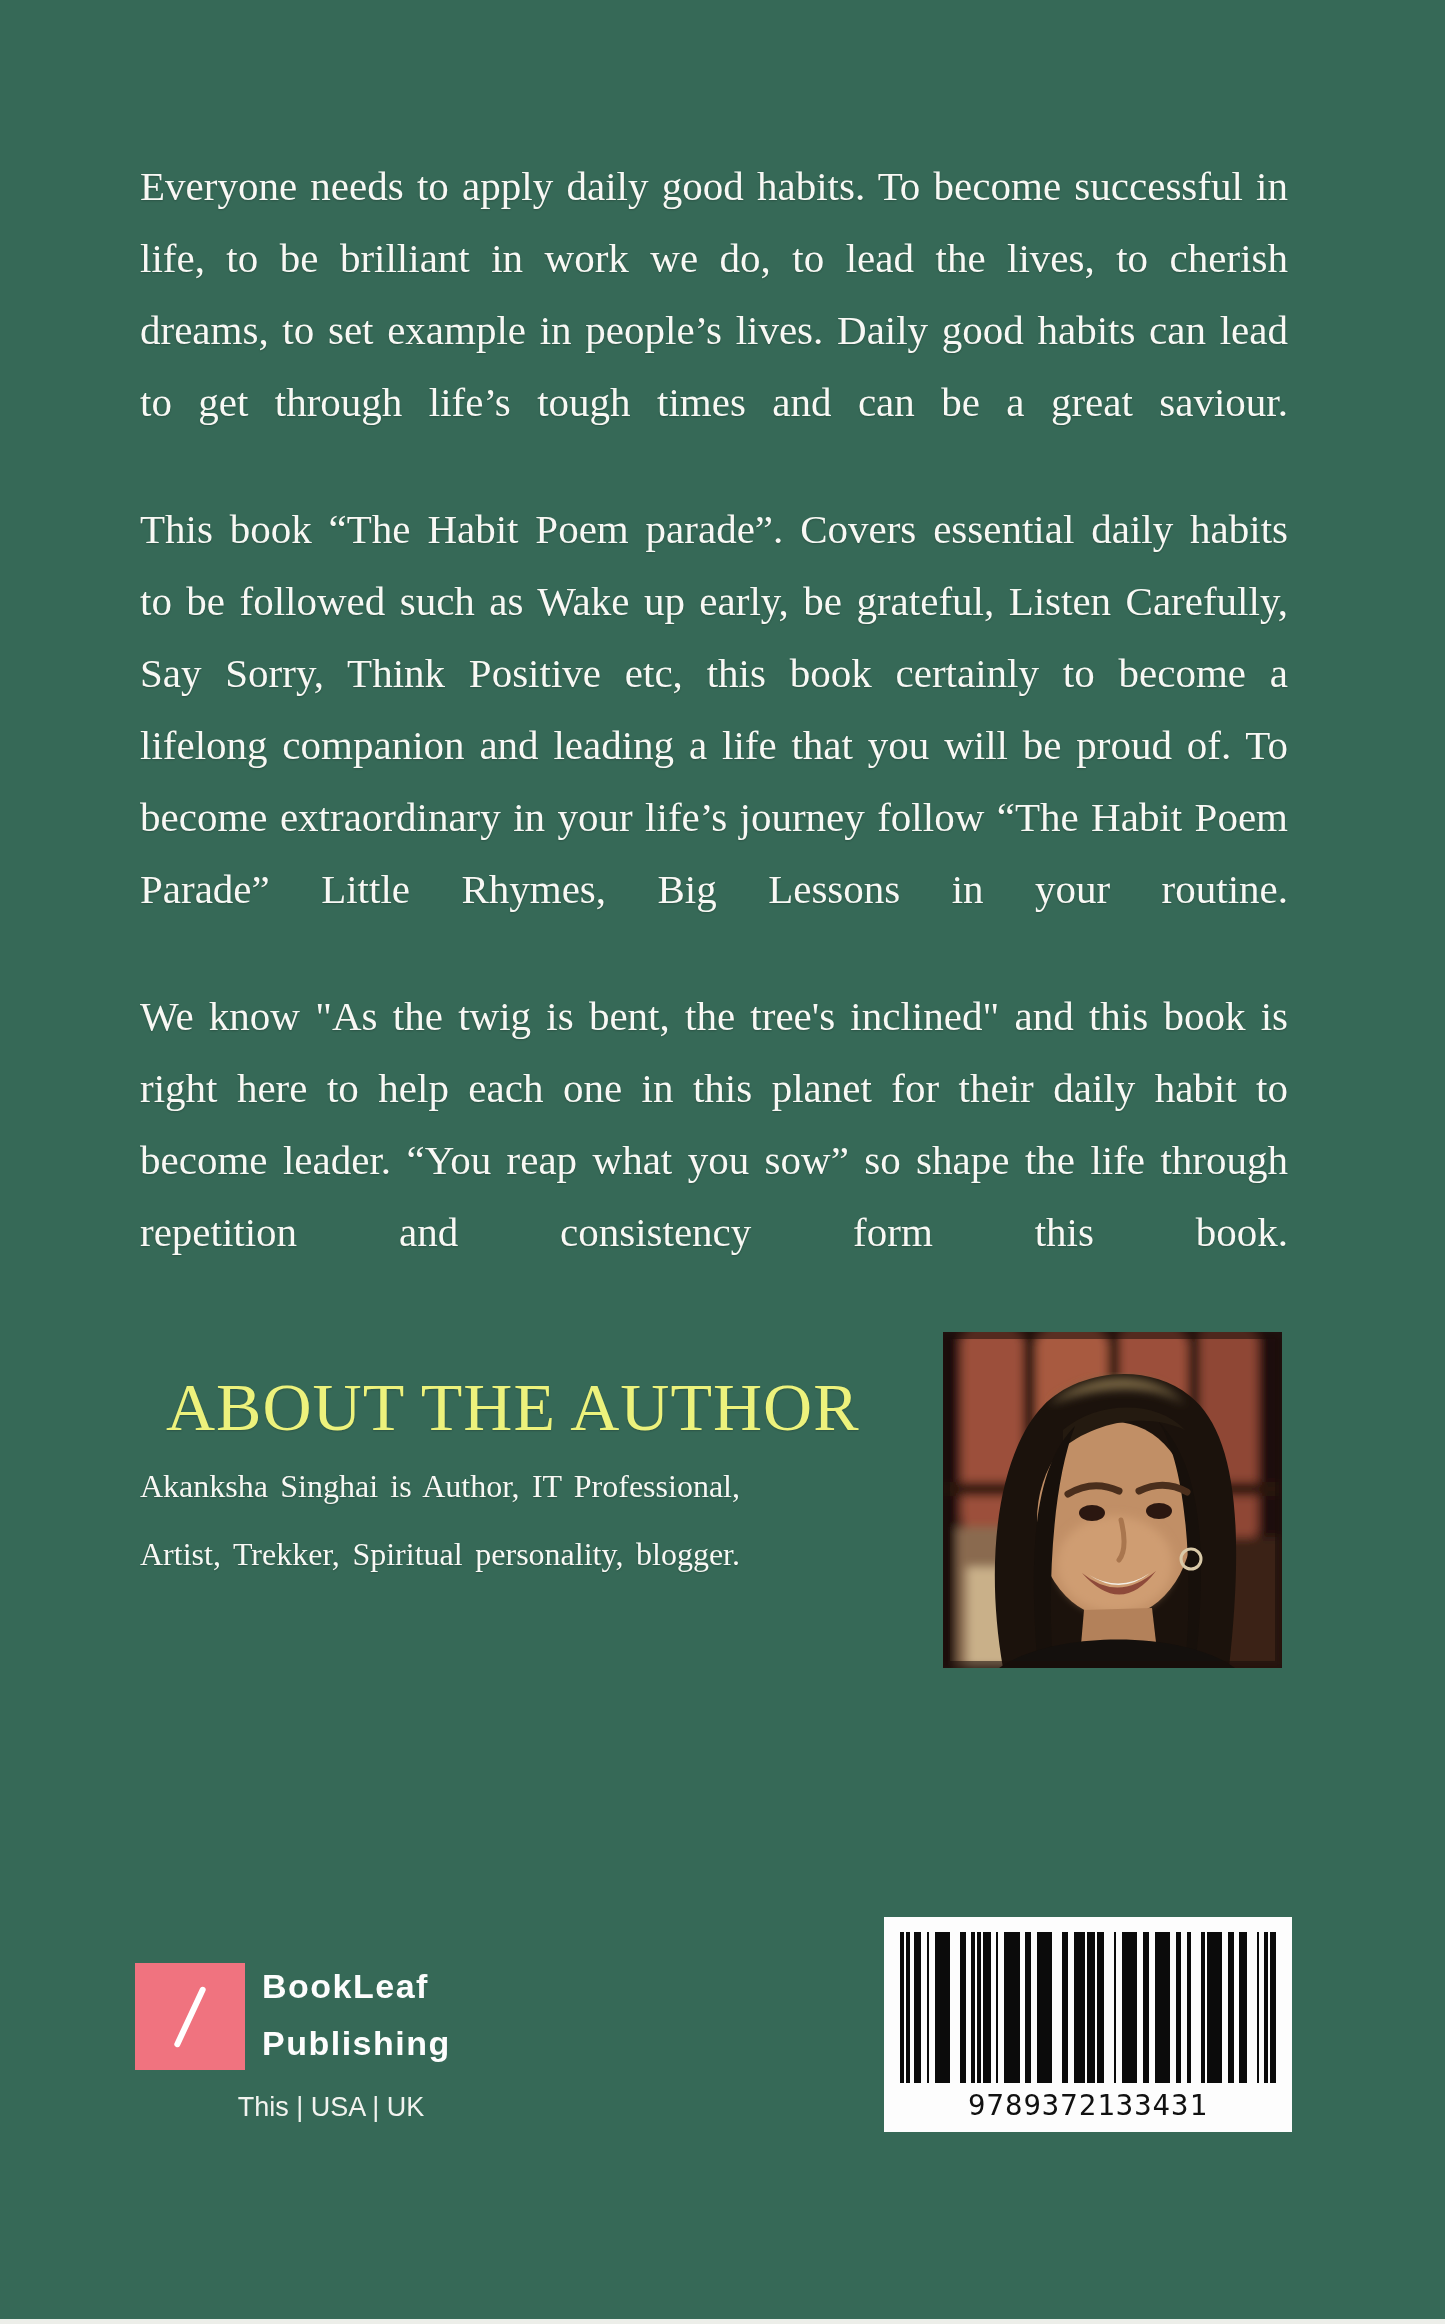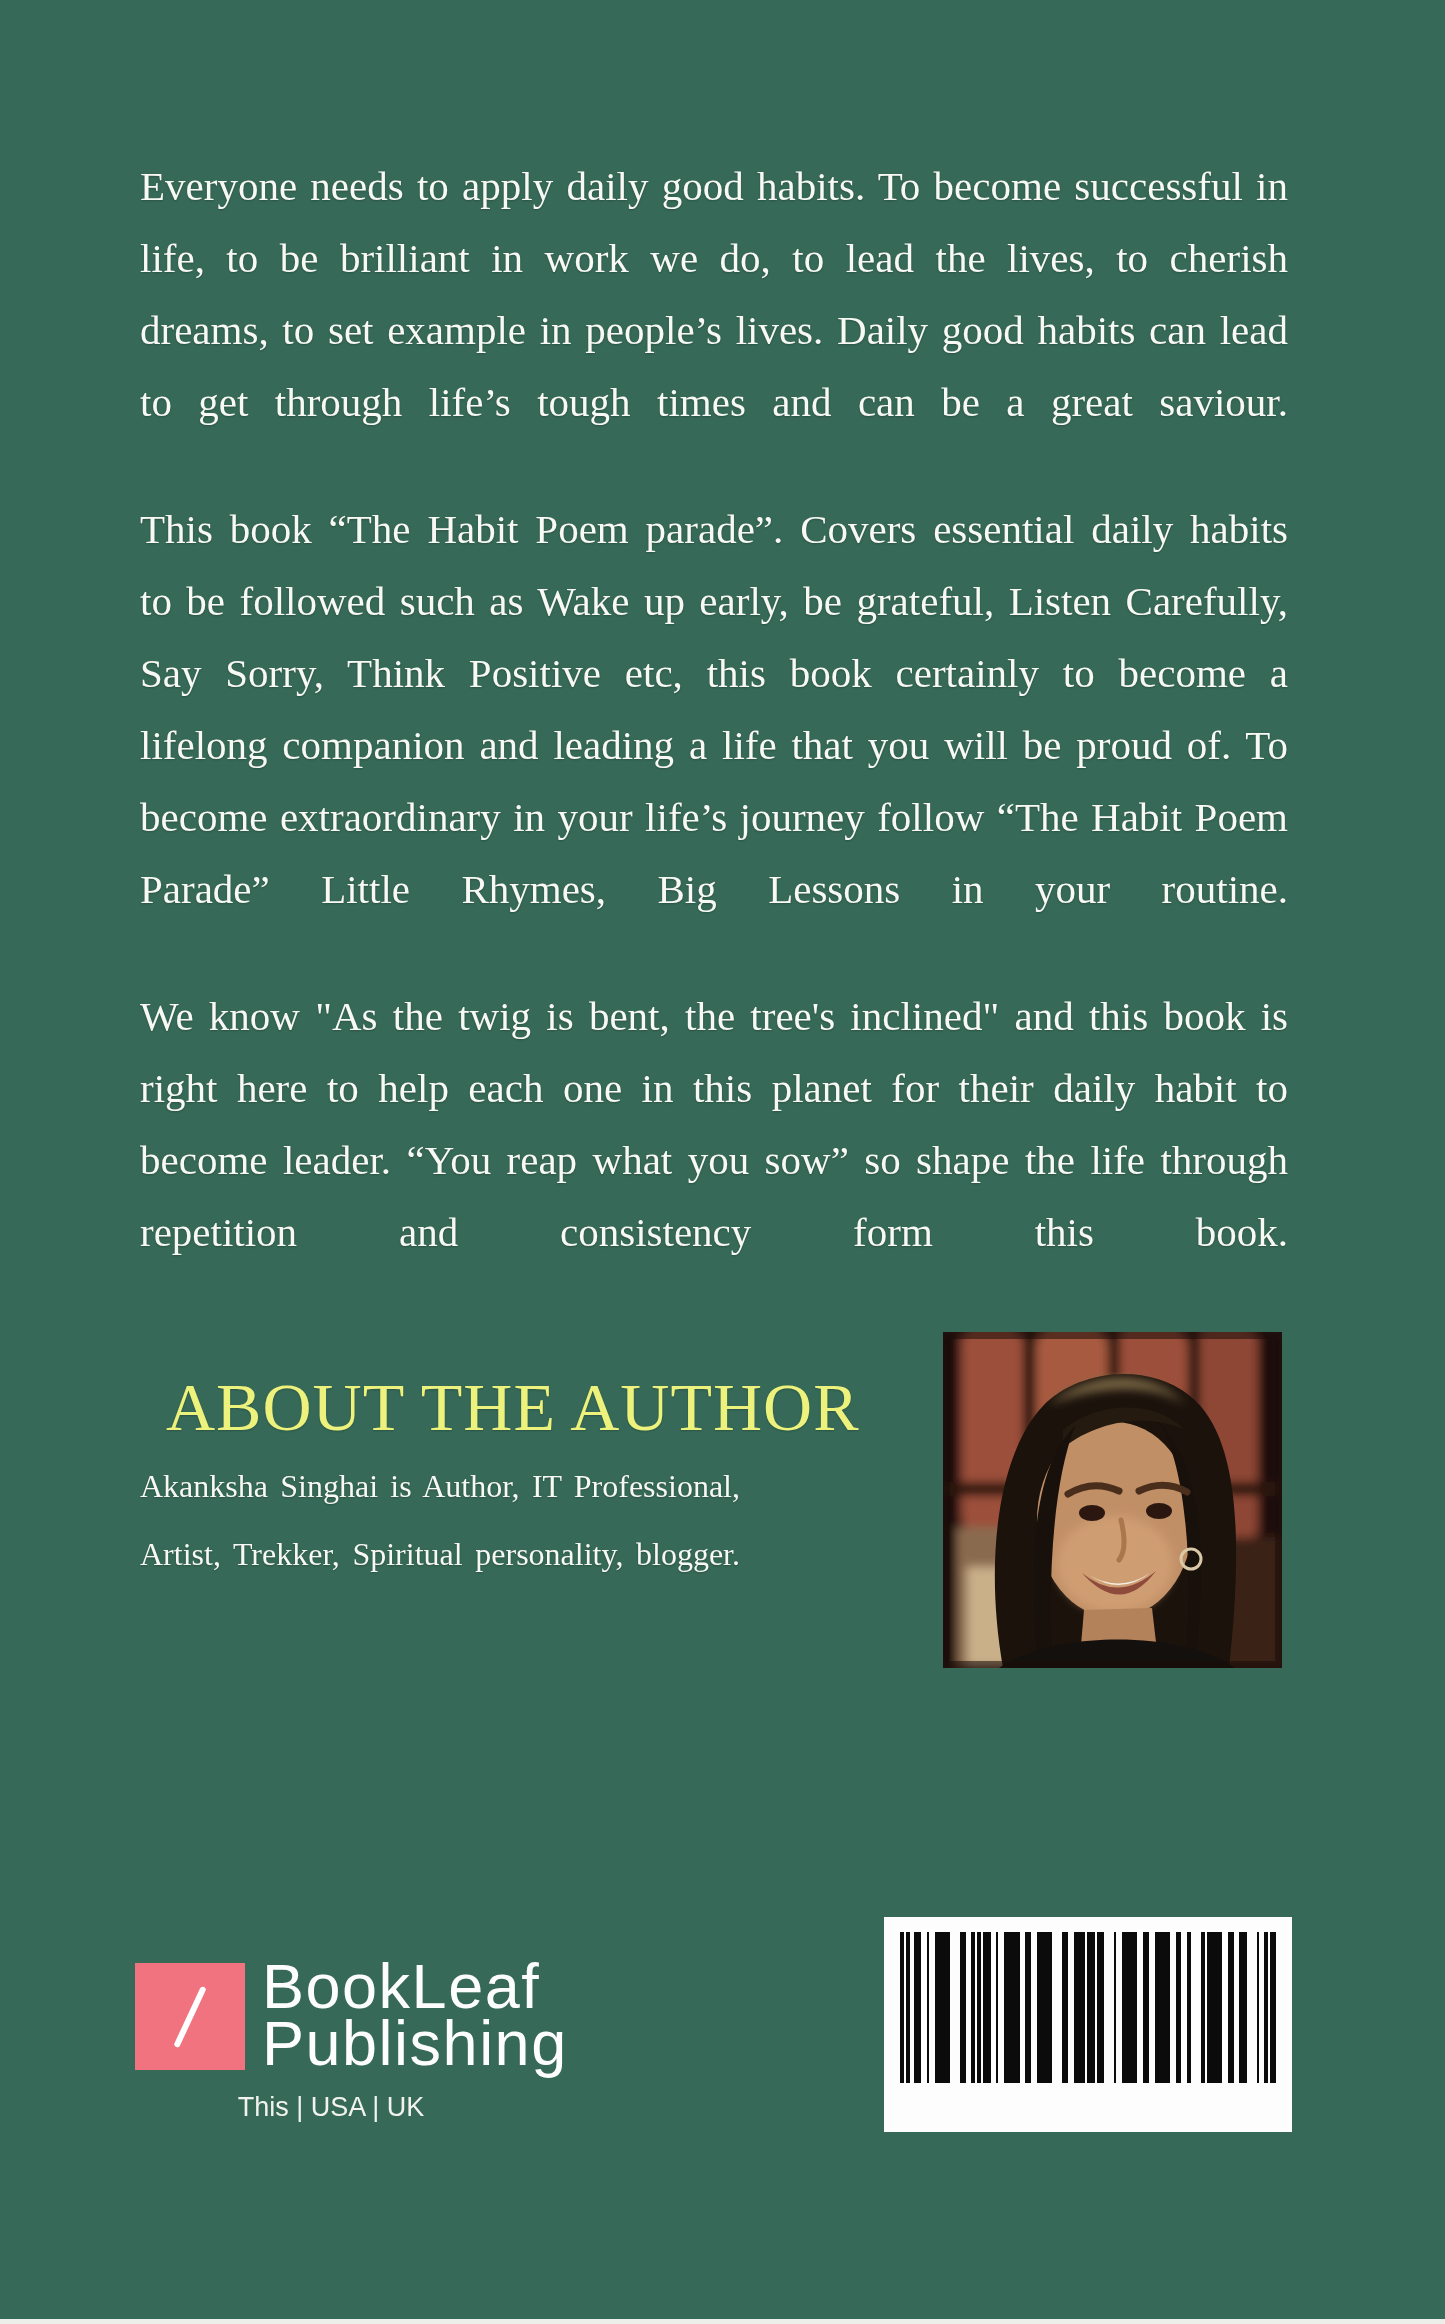--- a/index.html
+++ b/index.html
@@ -54,22 +54,22 @@
     background:var(--brand);
   }
   .logo-slash{
     position:absolute;left:52px;top:21px;width:6px;height:66px;
     background:#ffffff;border-radius:3px;
     transform:rotate(25deg);
   }
   .logo-name{
     position:absolute;left:127px;top:0;
     font-family:"Liberation Sans", sans-serif;
-    font-size:63px;line-height:57px;letter-spacing:1.5px;
-    color:#fdfdfd;font-weight:normal;
+    font-size:34px;line-height:57px;letter-spacing:1.5px;
+    color:#fdfdfd;font-weight:bold;
     white-space:nowrap;
   }
   .logo-regions{
     position:absolute;left:0;top:134px;width:392px;
     font-family:"Liberation Sans", sans-serif;
     font-size:27px;color:#f2f3ef;text-align:center;
     white-space:nowrap;
   }
   .barcode{
     position:absolute;left:884px;top:1917px;width:408px;height:215px;
@@ -185,15 +185,16 @@
       <i style="left:275.73px;width:5.78px"></i>
       <i style="left:287.30px;width:3.86px"></i>
       <i style="left:300.80px;width:3.86px"></i>
       <i style="left:306.58px;width:15.43px"></i>
       <i style="left:327.79px;width:5.78px"></i>
       <i style="left:339.36px;width:7.71px"></i>
       <i style="left:356.72px;width:1.93px"></i>
       <i style="left:364.43px;width:3.86px"></i>
       <i style="left:370.22px;width:5.78px"></i>
     </div>
+  <div class="barcode-number">9789372133431</div>
 </div>
 
 <div class="bottom-strip"></div>
 
 </body></html>

